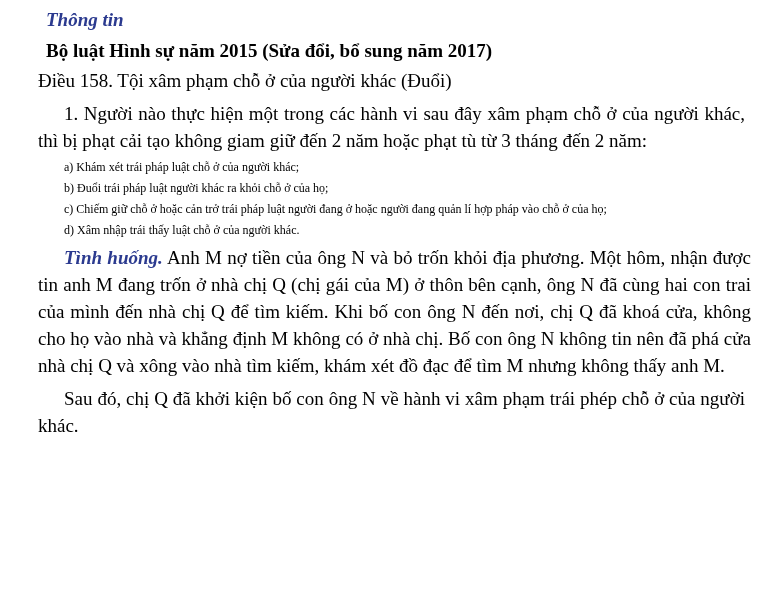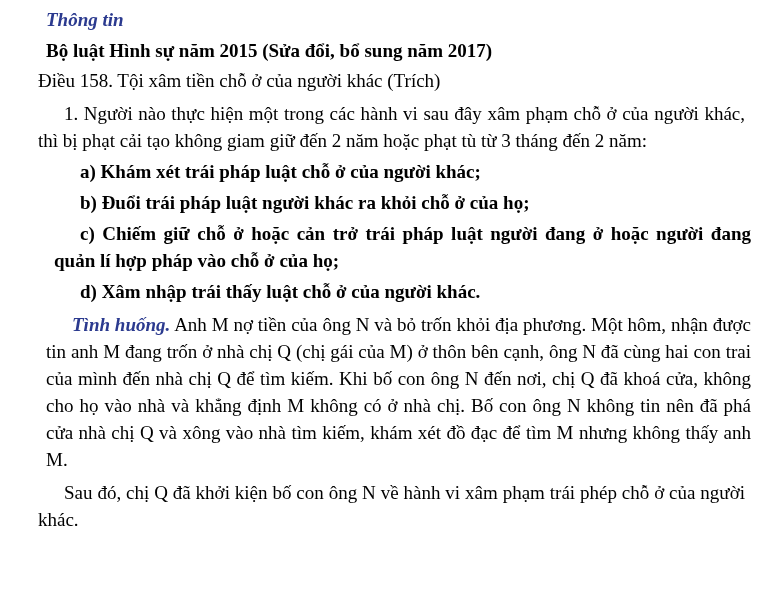--- a/index.html
+++ b/index.html
@@ -44,31 +44,30 @@
     font-weight: normal;
   }
   p.body-text {
     font-size: 19px;
     line-height: 1.42;
     margin: 0 6px 2px 0;
     text-align: justify;
     text-indent: 26px;
   }
   p.list-item {
-    font-size: 19px;
+    font-size: 12px;
     line-height: 1.42;
-    margin: 0 0 2px 16px;
+    margin: 0 0 2px 0;
     text-align: justify;
     text-indent: 26px;
-    font-weight: bold;
   }
   .situation {
     font-size: 19px;
     line-height: 1.42;
-    margin: 6px 0 2px 8px;
+    margin: 6px 0 2px 0;
     text-align: justify;
     text-indent: 26px;
   }
   .situation .sit-label {
     font-style: italic;
     font-weight: bold;
     color: #2b3a8f;
   }
   .spacer-sm { height: 4px; }
   .spacer-xs { height: 2px; }
@@ -77,21 +76,21 @@
 <body>
 
 <div class="page">
 
   <div class="heading-info">Thông tin</div>
 
   <div class="law-title">Bộ luật Hình sự năm 2015 (Sửa đổi, bổ sung năm 2017)</div>
 
   <div class="article">
     <span class="art-label">Điều 158.</span>
-    <span>Tội xâm tiền chỗ ở của người khác (Trích)</span>
+    <span>Tội xâm phạm chỗ ở của người khác (Đuổi)</span>
   </div>
 
   <div class="spacer-xs"></div>
 
   <p class="body-text">1. Người nào thực hiện một trong các hành vi sau đây xâm phạm chỗ ở của người khác, thì bị phạt cải tạo không giam giữ đến 2 năm hoặc phạt tù từ 3 tháng đến 2 năm:</p>
 
   <div class="spacer-xs"></div>
 
   <p class="list-item">a) Khám xét trái pháp luật chỗ ở của người khác;</p>
 

